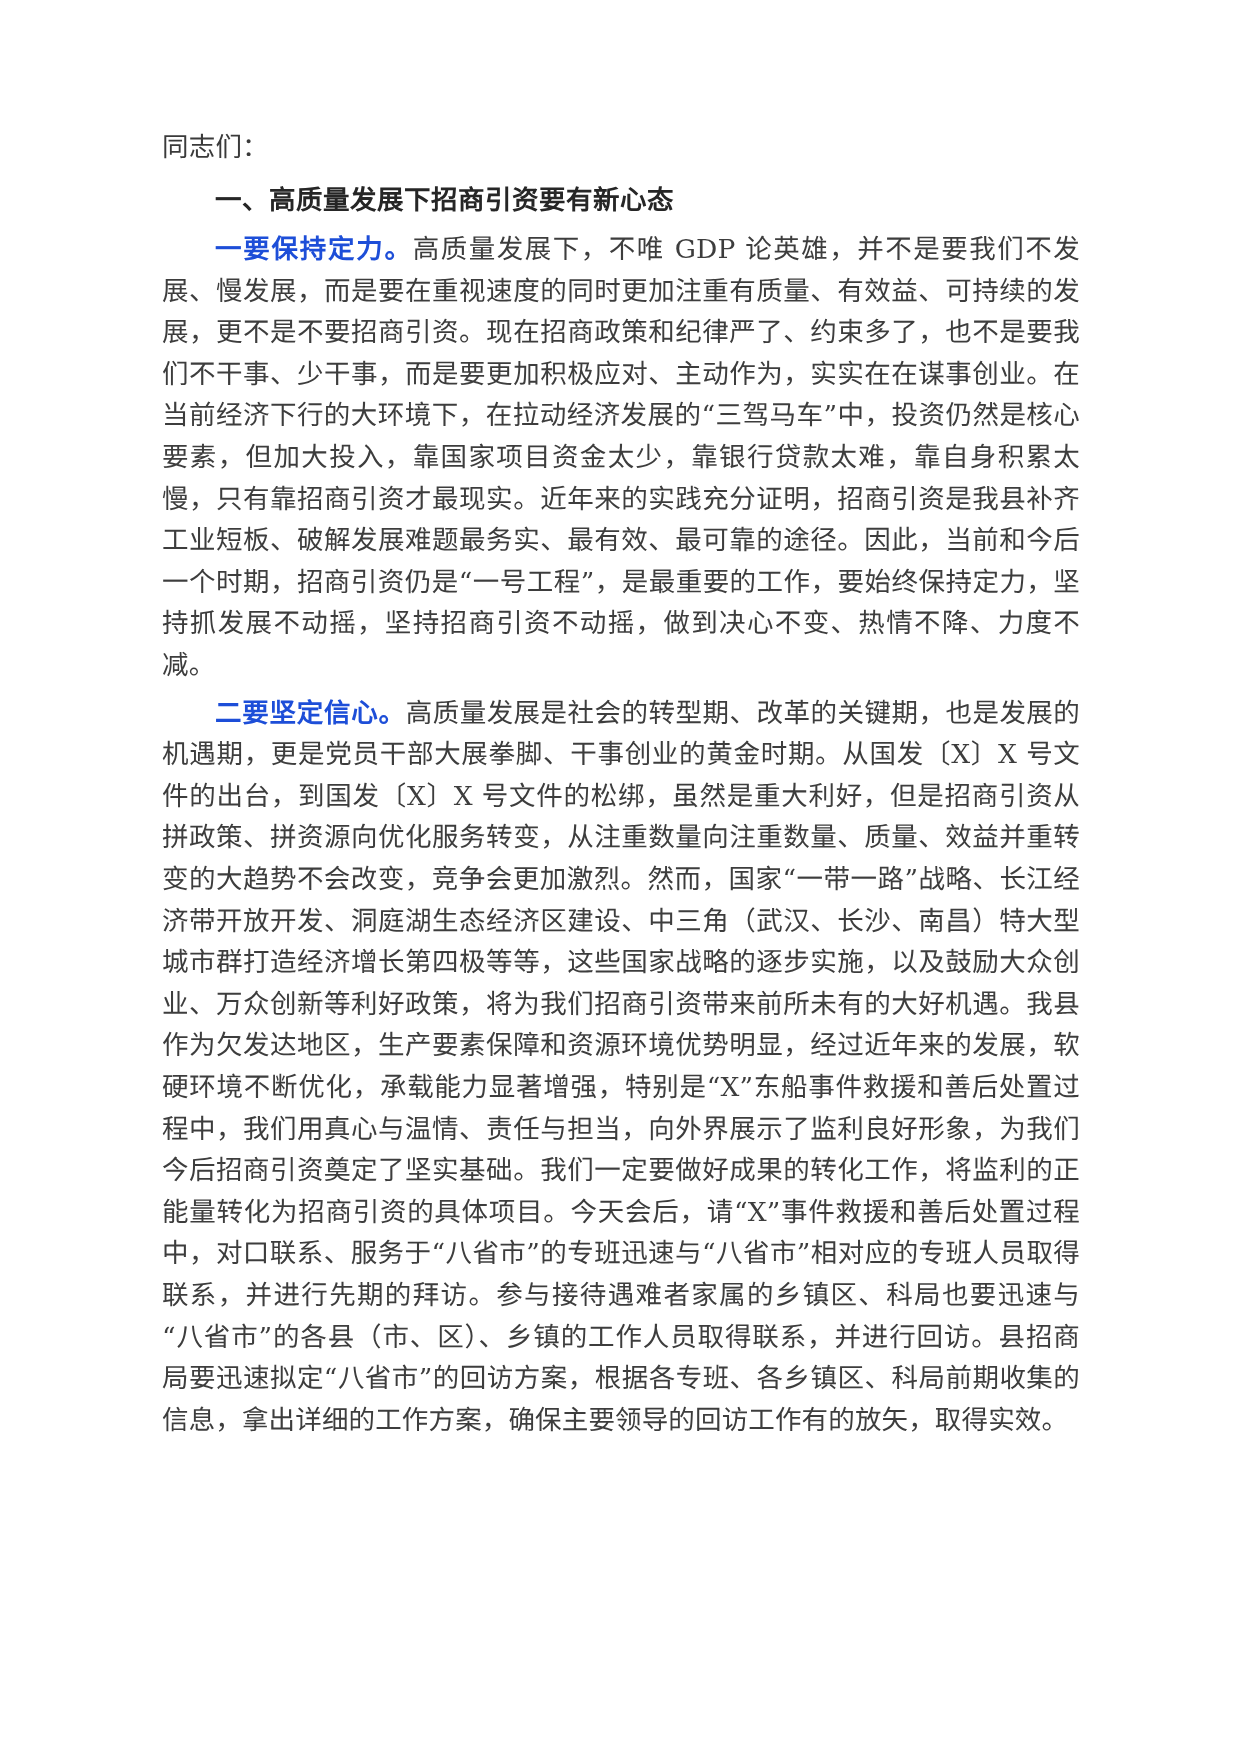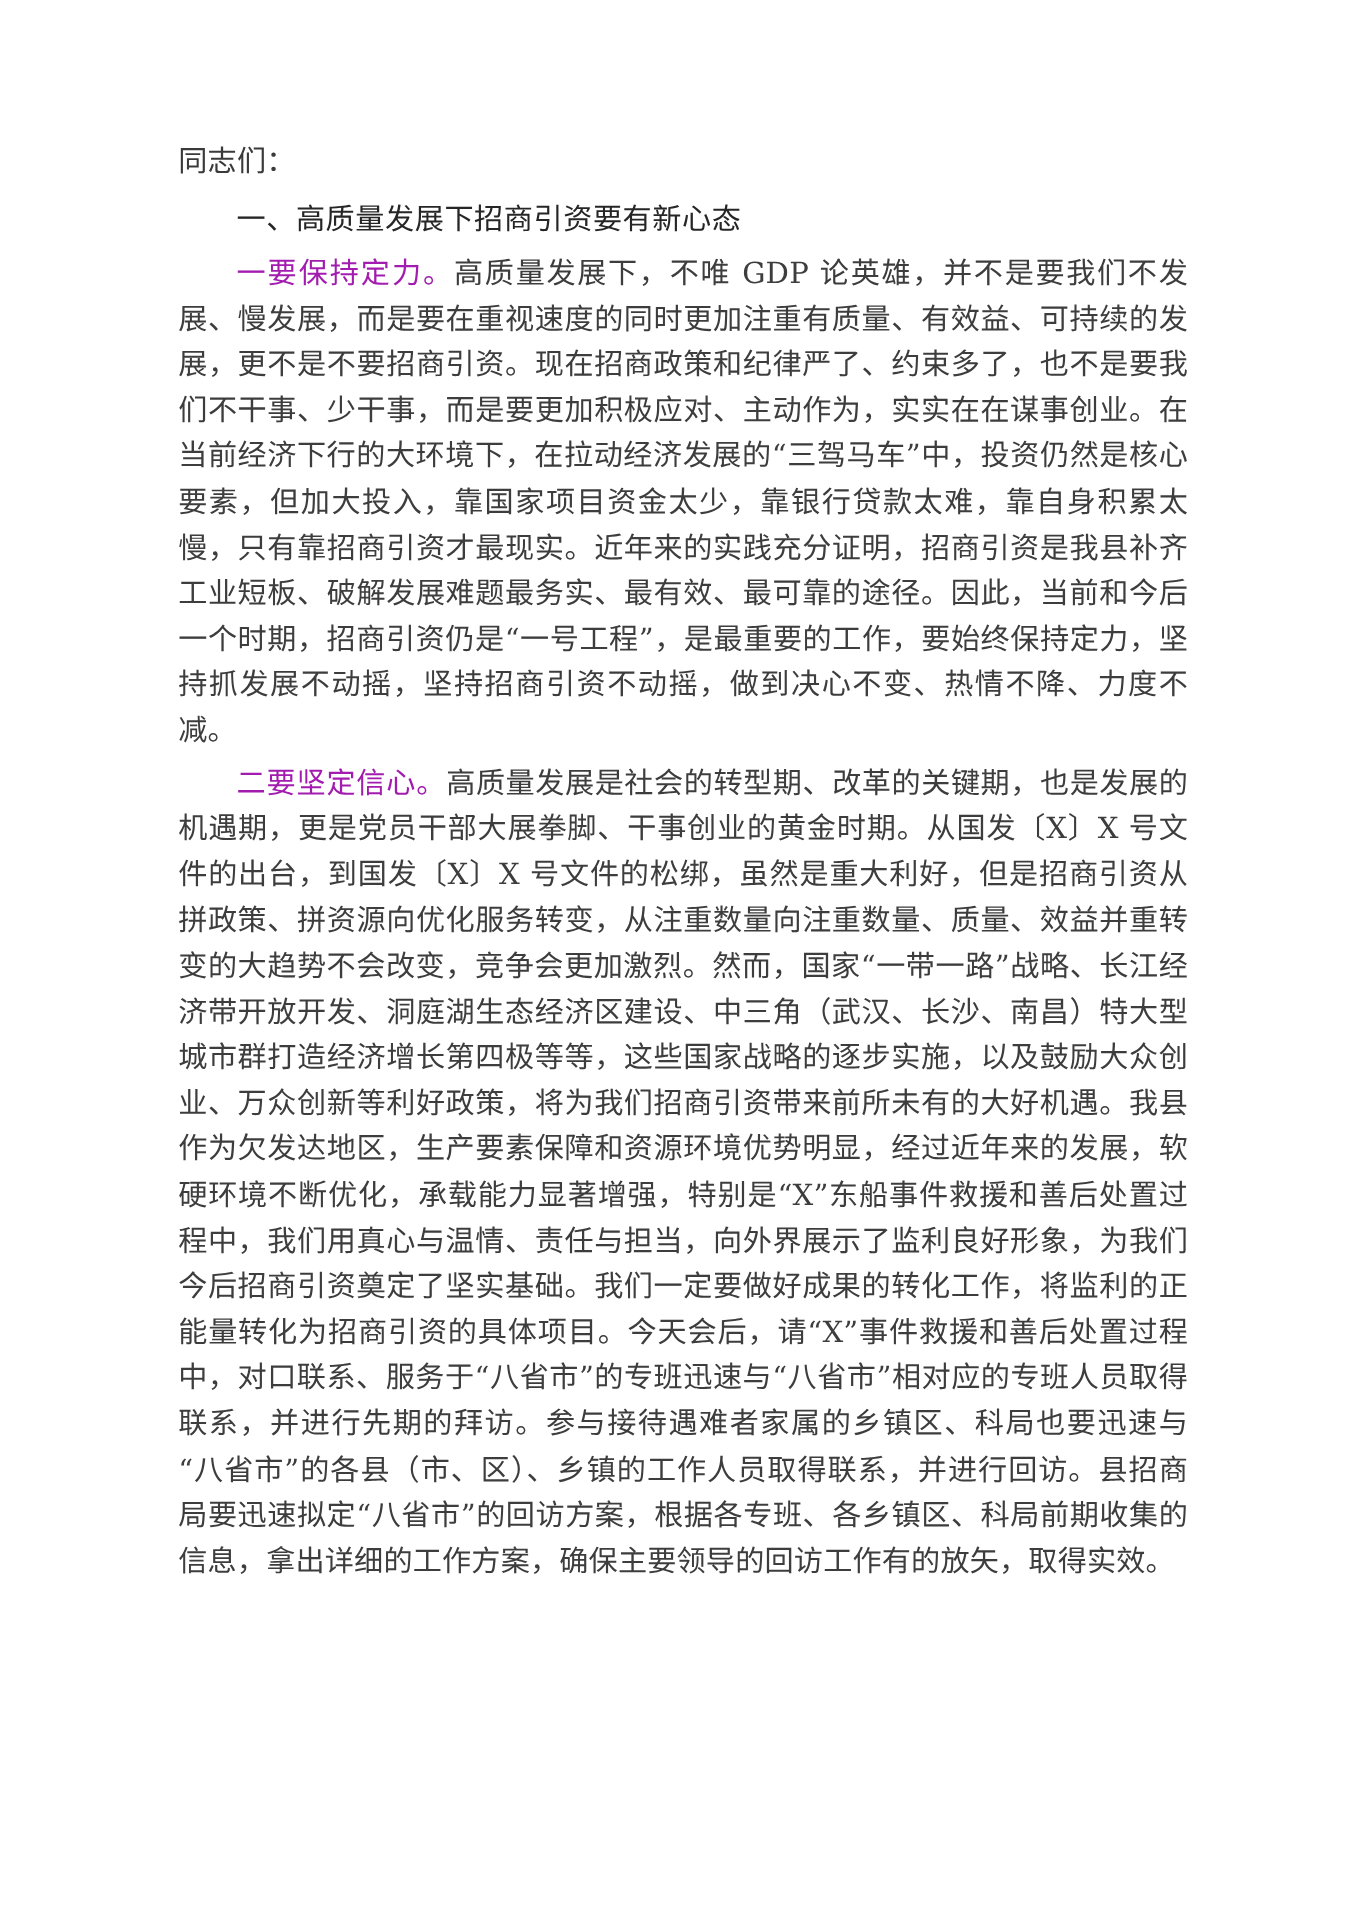--- a/index.html
+++ b/index.html
@@ -39,28 +39,28 @@
     text-indent: 2em;
     text-align: justify;
     text-justify: inter-character;
     letter-spacing: 0.15px;
     word-break: break-all;
   }
   h2.section-heading {
     font-size: 26.5px;
     line-height: 41.6px;
     color: #262626;
-    font-weight: normal;
+    font-weight: bold;
     margin: 16px 0 8px 0;
     text-indent: 2em;
     letter-spacing: 0.5px;
   }
   .lead {
-    font-weight: normal;
-    color: #a21caf;
+    font-weight: bold;
+    color: #1d4ed8;
     letter-spacing: 0.4px;
   }
 </style>
 </head>
 <body>
 
 <div class="page">
   <div class="doc-body">
 
     <p class="salutation">同志们：</p>

